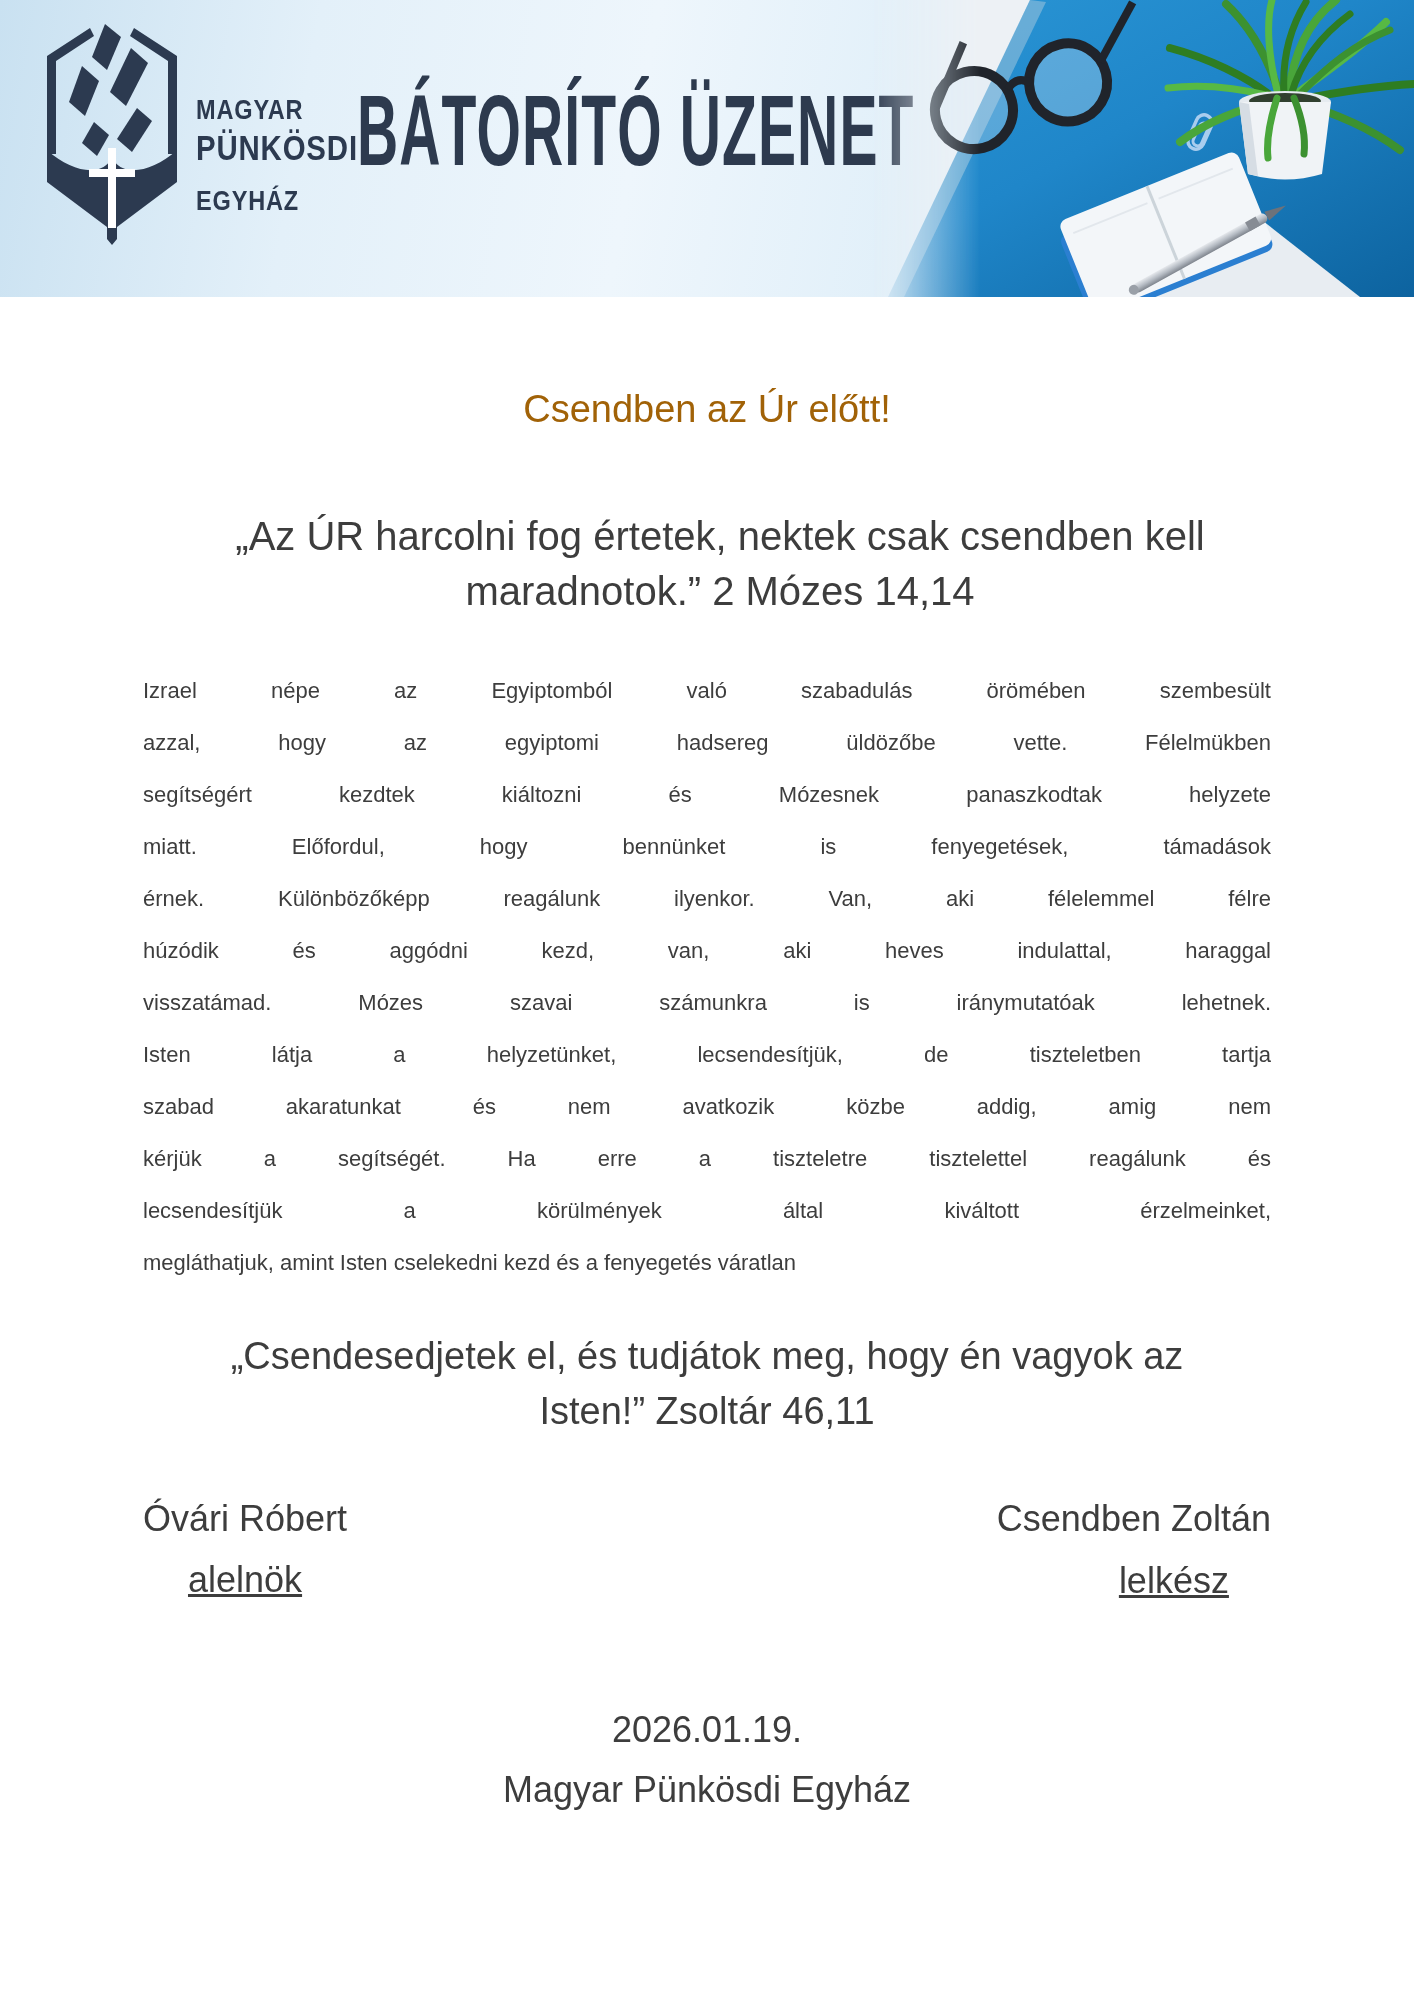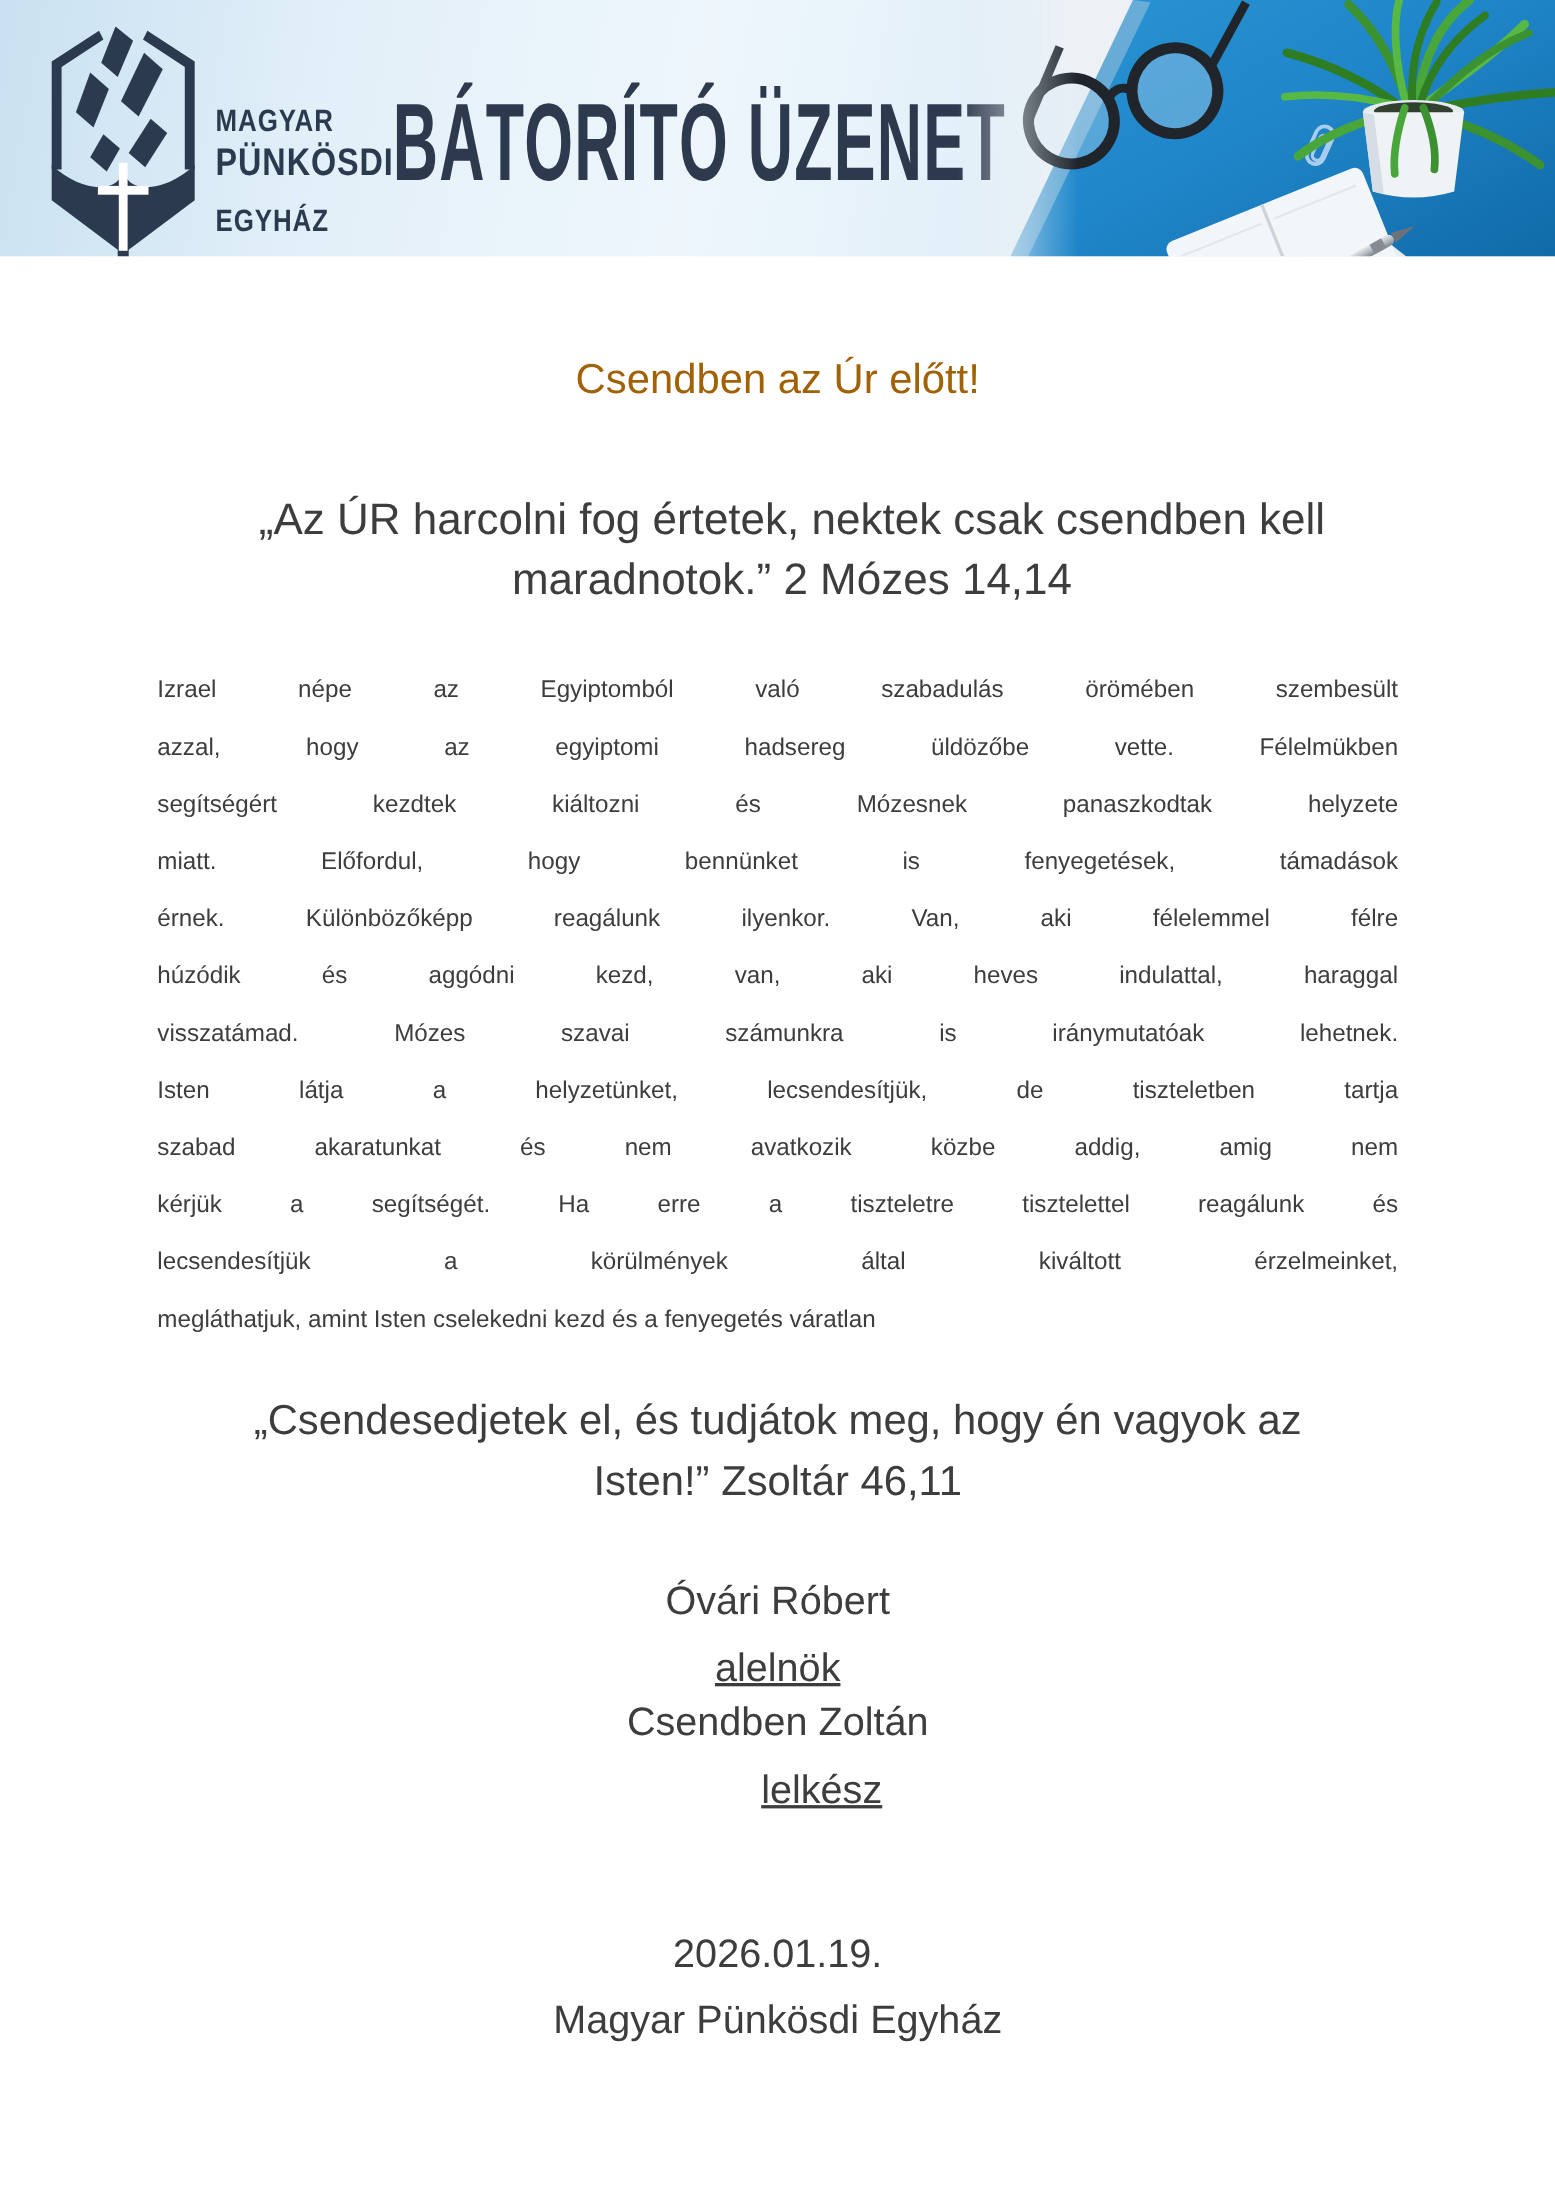--- a/index.html
+++ b/index.html
@@ -3,21 +3,21 @@
 <meta charset="utf-8">
 <style>
   html,body{margin:0;padding:0;background:#888;}
   .page{
     position:relative;width:1414px;height:2000px;margin:0 auto;
     background:#ffffff;overflow:hidden;
     font-family:"Liberation Sans",sans-serif;color:#3d3d3d;
   }
   
   .header{
-    position:relative;width:1414px;height:233px;
+    position:relative;width:1414px;height:297px;
     background:linear-gradient(100deg,#c9e1f1 0%,#e3f0f9 22%,#eef6fc 45%,#dcedf8 72%,#cfe6f4 100%);
     overflow:hidden;
   }
   .logo-mark{position:absolute;left:46px;top:24px;width:132px;height:240px;}
   .logo-text{position:absolute;left:196px;top:96px;line-height:1;color:#2c3a50;}
   .logo-text .lt{display:inline-block;transform:scaleX(.84);transform-origin:left center;font-weight:bold;letter-spacing:1px;white-space:nowrap;}
   .lt-1{font-size:28px;}
   .lt-2{font-size:35px;margin-top:6px;}
   .lt-3{font-size:28px;margin-top:22px;}
   .logo-text > div{display:block;}
@@ -32,21 +32,21 @@
     -webkit-mask-image:linear-gradient(to right,transparent 0,#000 110px);
     mask-image:linear-gradient(to right,transparent 0,#000 110px);
   }
   
   .doc-title{margin:90px 0 0 0;text-align:center;font-size:38px;line-height:44px;color:#a16207;font-weight:normal;}
   .quote1{margin-top:78px;text-align:center;font-size:40px;line-height:55px;padding-left:26px;}
   .body-par{margin:46px 143px 0 143px;width:1128px;font-size:22px;line-height:52px;}
   .body-par .jline{text-align:justify;text-align-last:justify;}
   .body-par .jline:last-child{text-align-last:left;}
   .quote2{margin-top:40px;text-align:center;font-size:38px;line-height:55px;}
-  .signatures{margin:58px 143px 0 143px;display:flex;justify-content:space-between;font-size:36px;line-height:55px;flex-direction:column;}
+  .signatures{margin:58px 143px 0 143px;display:flex;justify-content:space-between;font-size:36px;line-height:55px;}
   .sig{text-align:center;}
   .sig-name{line-height:44px;}
   .sig-role{margin-top:11px;text-decoration:underline;}
   .sig-right .sig-role{transform:translateX(40px);margin-top:12px;}
   .footer{margin-top:92px;text-align:center;font-size:36px;line-height:60px;}
 </style>
 </head>
 <body>
 
 <div class="page">

